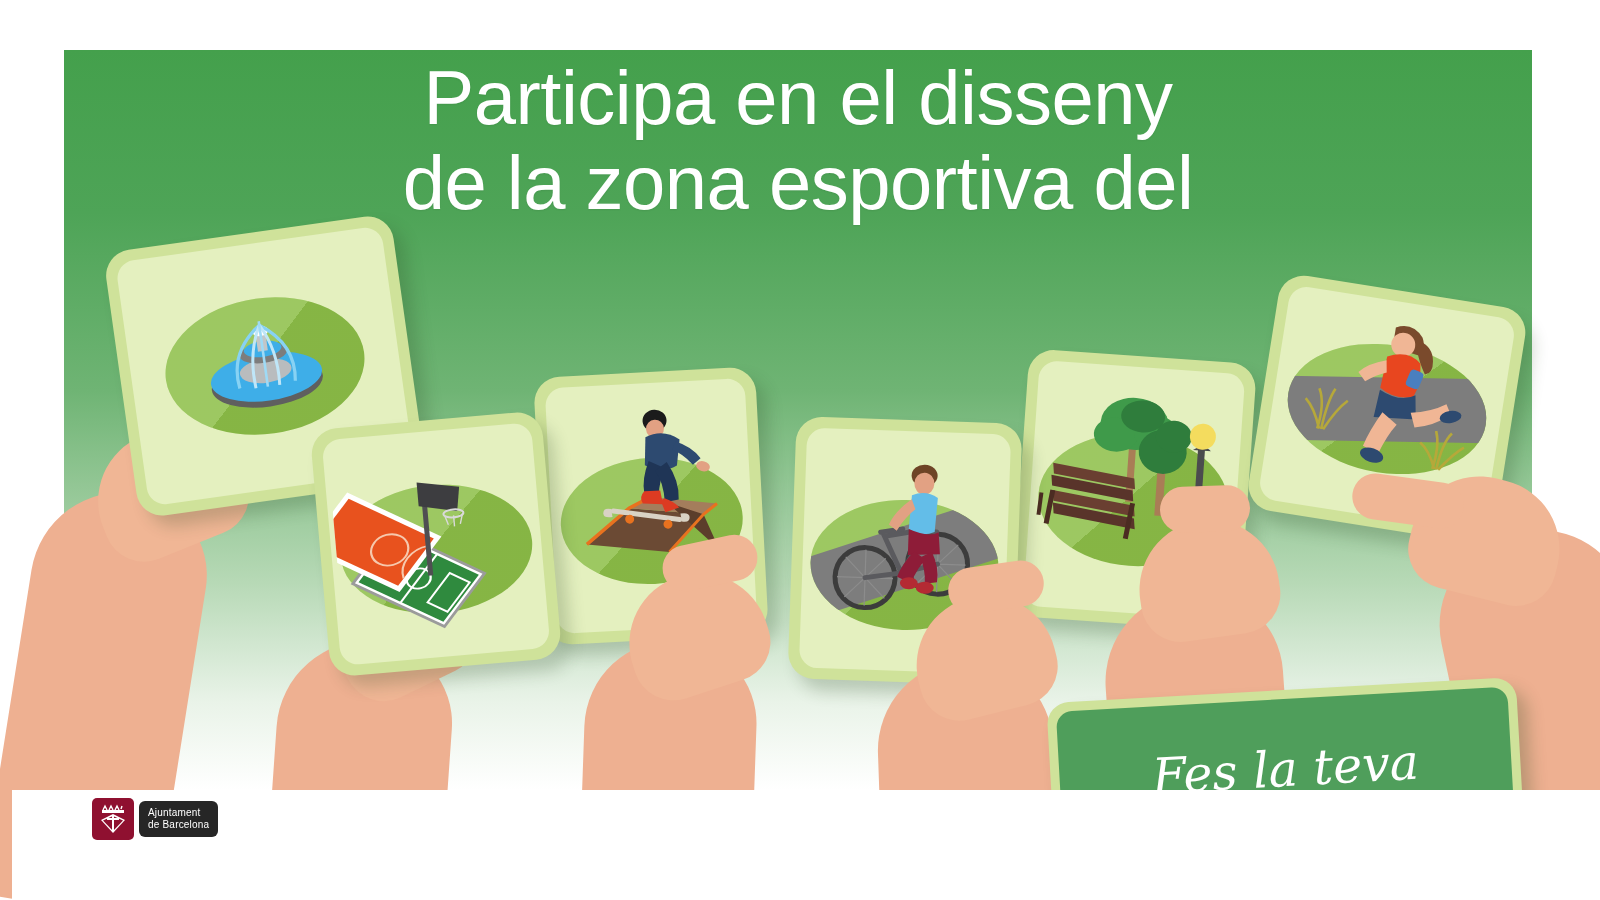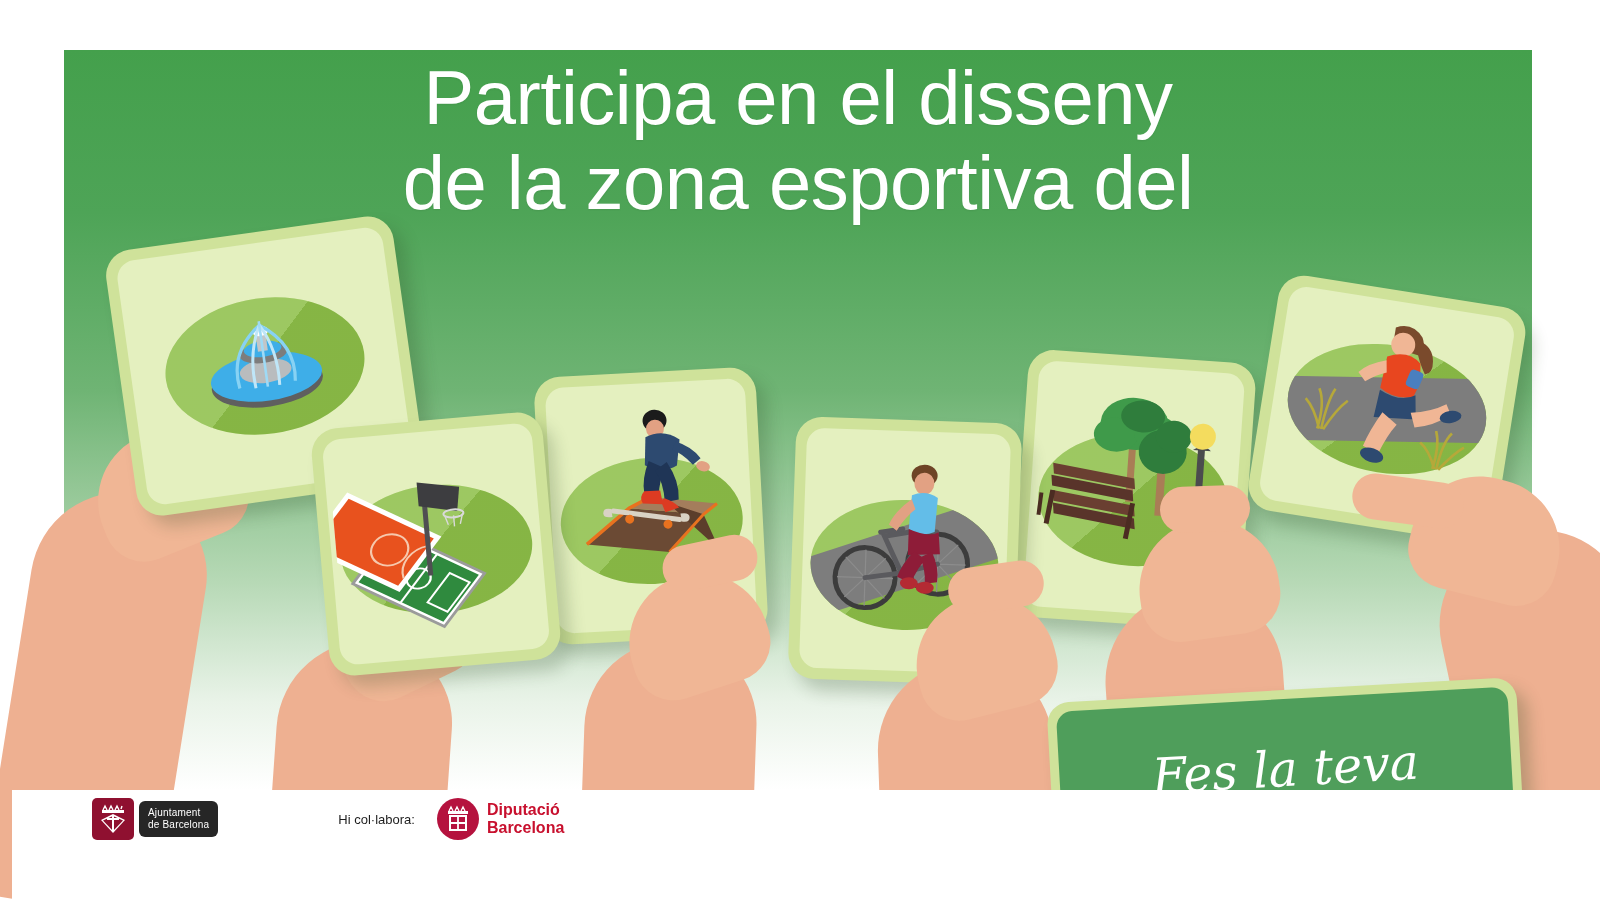--- a/index.html
+++ b/index.html
@@ -355,35 +355,17 @@
             <path d="M15 13 L25 17.5 L15 28 L5 17.5 Z" fill="#8f1030"></path>
             <path d="M9 16 h12 M15 13 v15" stroke="#ffffff" stroke-width="2"></path>
           </svg>
         </div>
         <div class="aj-name">
           <span>Ajuntament</span><br>
           <span>de Barcelona</span>
         </div>
       </div>
 
-      <div class="collab">
-        <span class="collab-label">Hi col·labora:</span>
-        <div class="dip-logo">
-          <div class="dip-circle">
-            <svg width="26" height="30" viewBox="0 0 26 30">
-              <path d="M3 7 h20 v3 h-20 z" fill="#ffffff"></path>
-              <path d="M4 7 l2 -4 l2 4 M10 7 l2 -4 l2 4 M16 7 l2 -4 l2 4" stroke="#ffffff" stroke-width="1.3" fill="none"></path>
-              <rect x="4" y="11" width="18" height="16" fill="#ffffff"></rect>
-              <rect x="6" y="13" width="14" height="12" fill="#b5123e"></rect>
-              <path d="M6 19 h14 M13 13 v12" stroke="#ffffff" stroke-width="1.8"></path>
-            </svg>
-          </div>
-          <div class="dip-name">
-            <span>Diputació</span><br>
-            <span>Barcelona</span>
-          </div>
-        </div>
-      </div>
 
     </div>
   </div>
 
 </div>
 
 </body></html>

